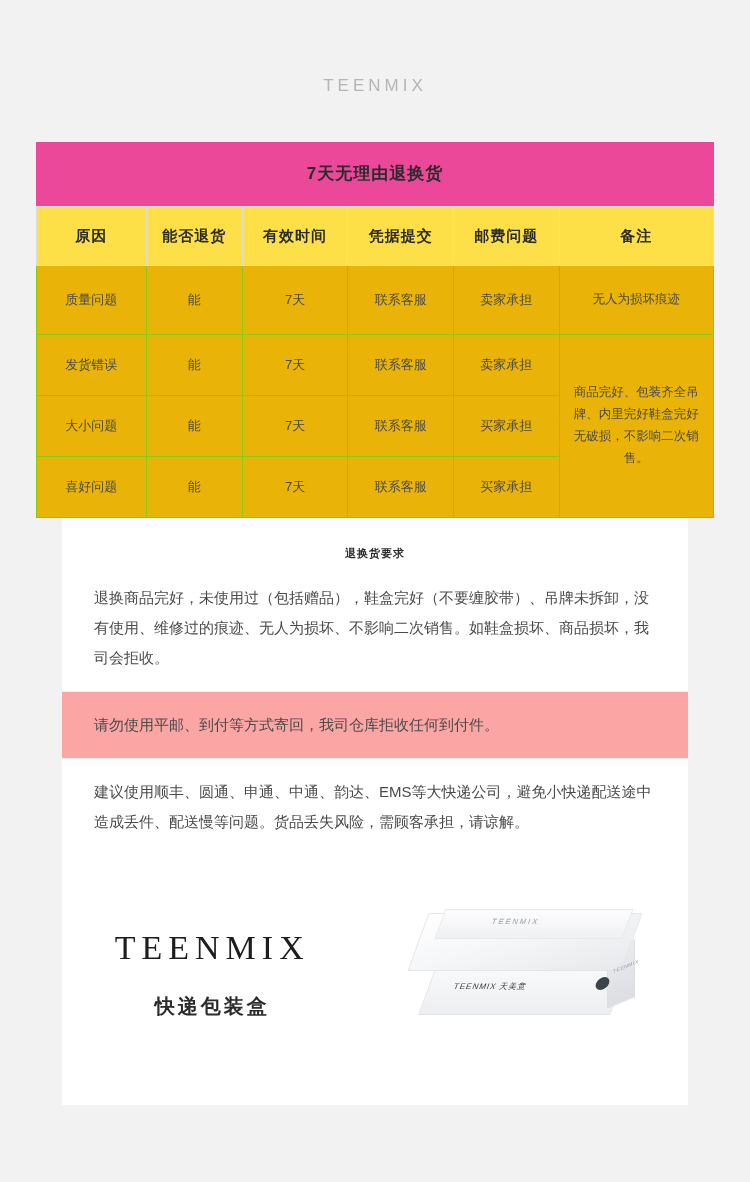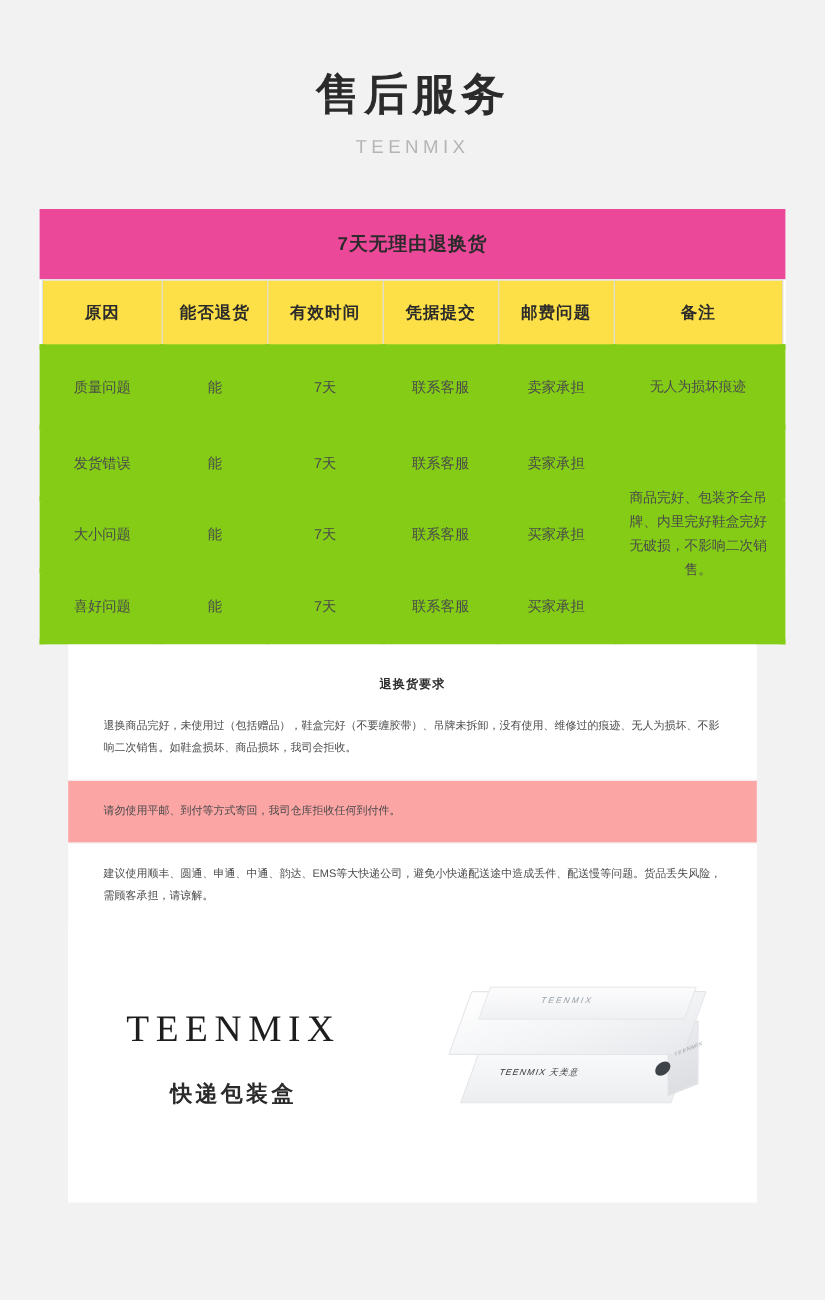--- a/index.html
+++ b/index.html
@@ -70,24 +70,24 @@
     color: #2b2b2b;
     height: 56px;
     border: 1px solid #dcdcdc;
     text-align: center;
     letter-spacing: 1px;
   }
   table.svc td {
     font-size: 13px;
     color: #4a4a4a;
     height: 52px;
-    border: 5px solid #84cc16;
+    border: 1px solid #84cc16;
     text-align: center;
     padding: 4px 6px;
-    background: #84cc16;
+    background: #eab308;
   }
   table.svc td.note {
     font-size: 12.5px;
     line-height: 1.75;
     padding: 8px 10px;
     text-align: center;
     color: #4a4a4a;
   }
   table.svc td.note.lead {
     vertical-align: middle;
@@ -111,21 +111,21 @@
   .req-title {
     text-align: center;
     font-size: 11px;
     font-weight: bold;
     color: #2b2b2b;
     padding: 28px 0 22px 0;
     letter-spacing: 1px;
   }
   .req-item {
     padding: 18px 30px 18px 32px;
-    font-size: 10px;
+    font-size: 15px;
     line-height: 2.0;
     color: #4a4a4a;
     border-top: 1px solid #efefef;
   }
   .req-item.first { border-top: none; padding-top: 0; }
   .req-item.alt { background: #fca5a5; }
 
   
   .brand-block {
     background: #fff;
@@ -247,21 +247,20 @@
     white-space: nowrap;
   }
   .bottom-spacer { height: 50px; }
 </style>
 </head>
 <body>
 
 <div class="page">
 
   <div class="header">
-    <div class="header-title">售后服务</div>
     <div class="header-sub">TEENMIX</div>
   </div>
 
   <div class="table-wrap">
     <div class="table-banner">7天无理由退换货</div>
     <table class="svc">
       <colgroup>
         <col class="c1">
           <col class="c2">
           <col class="c3">

